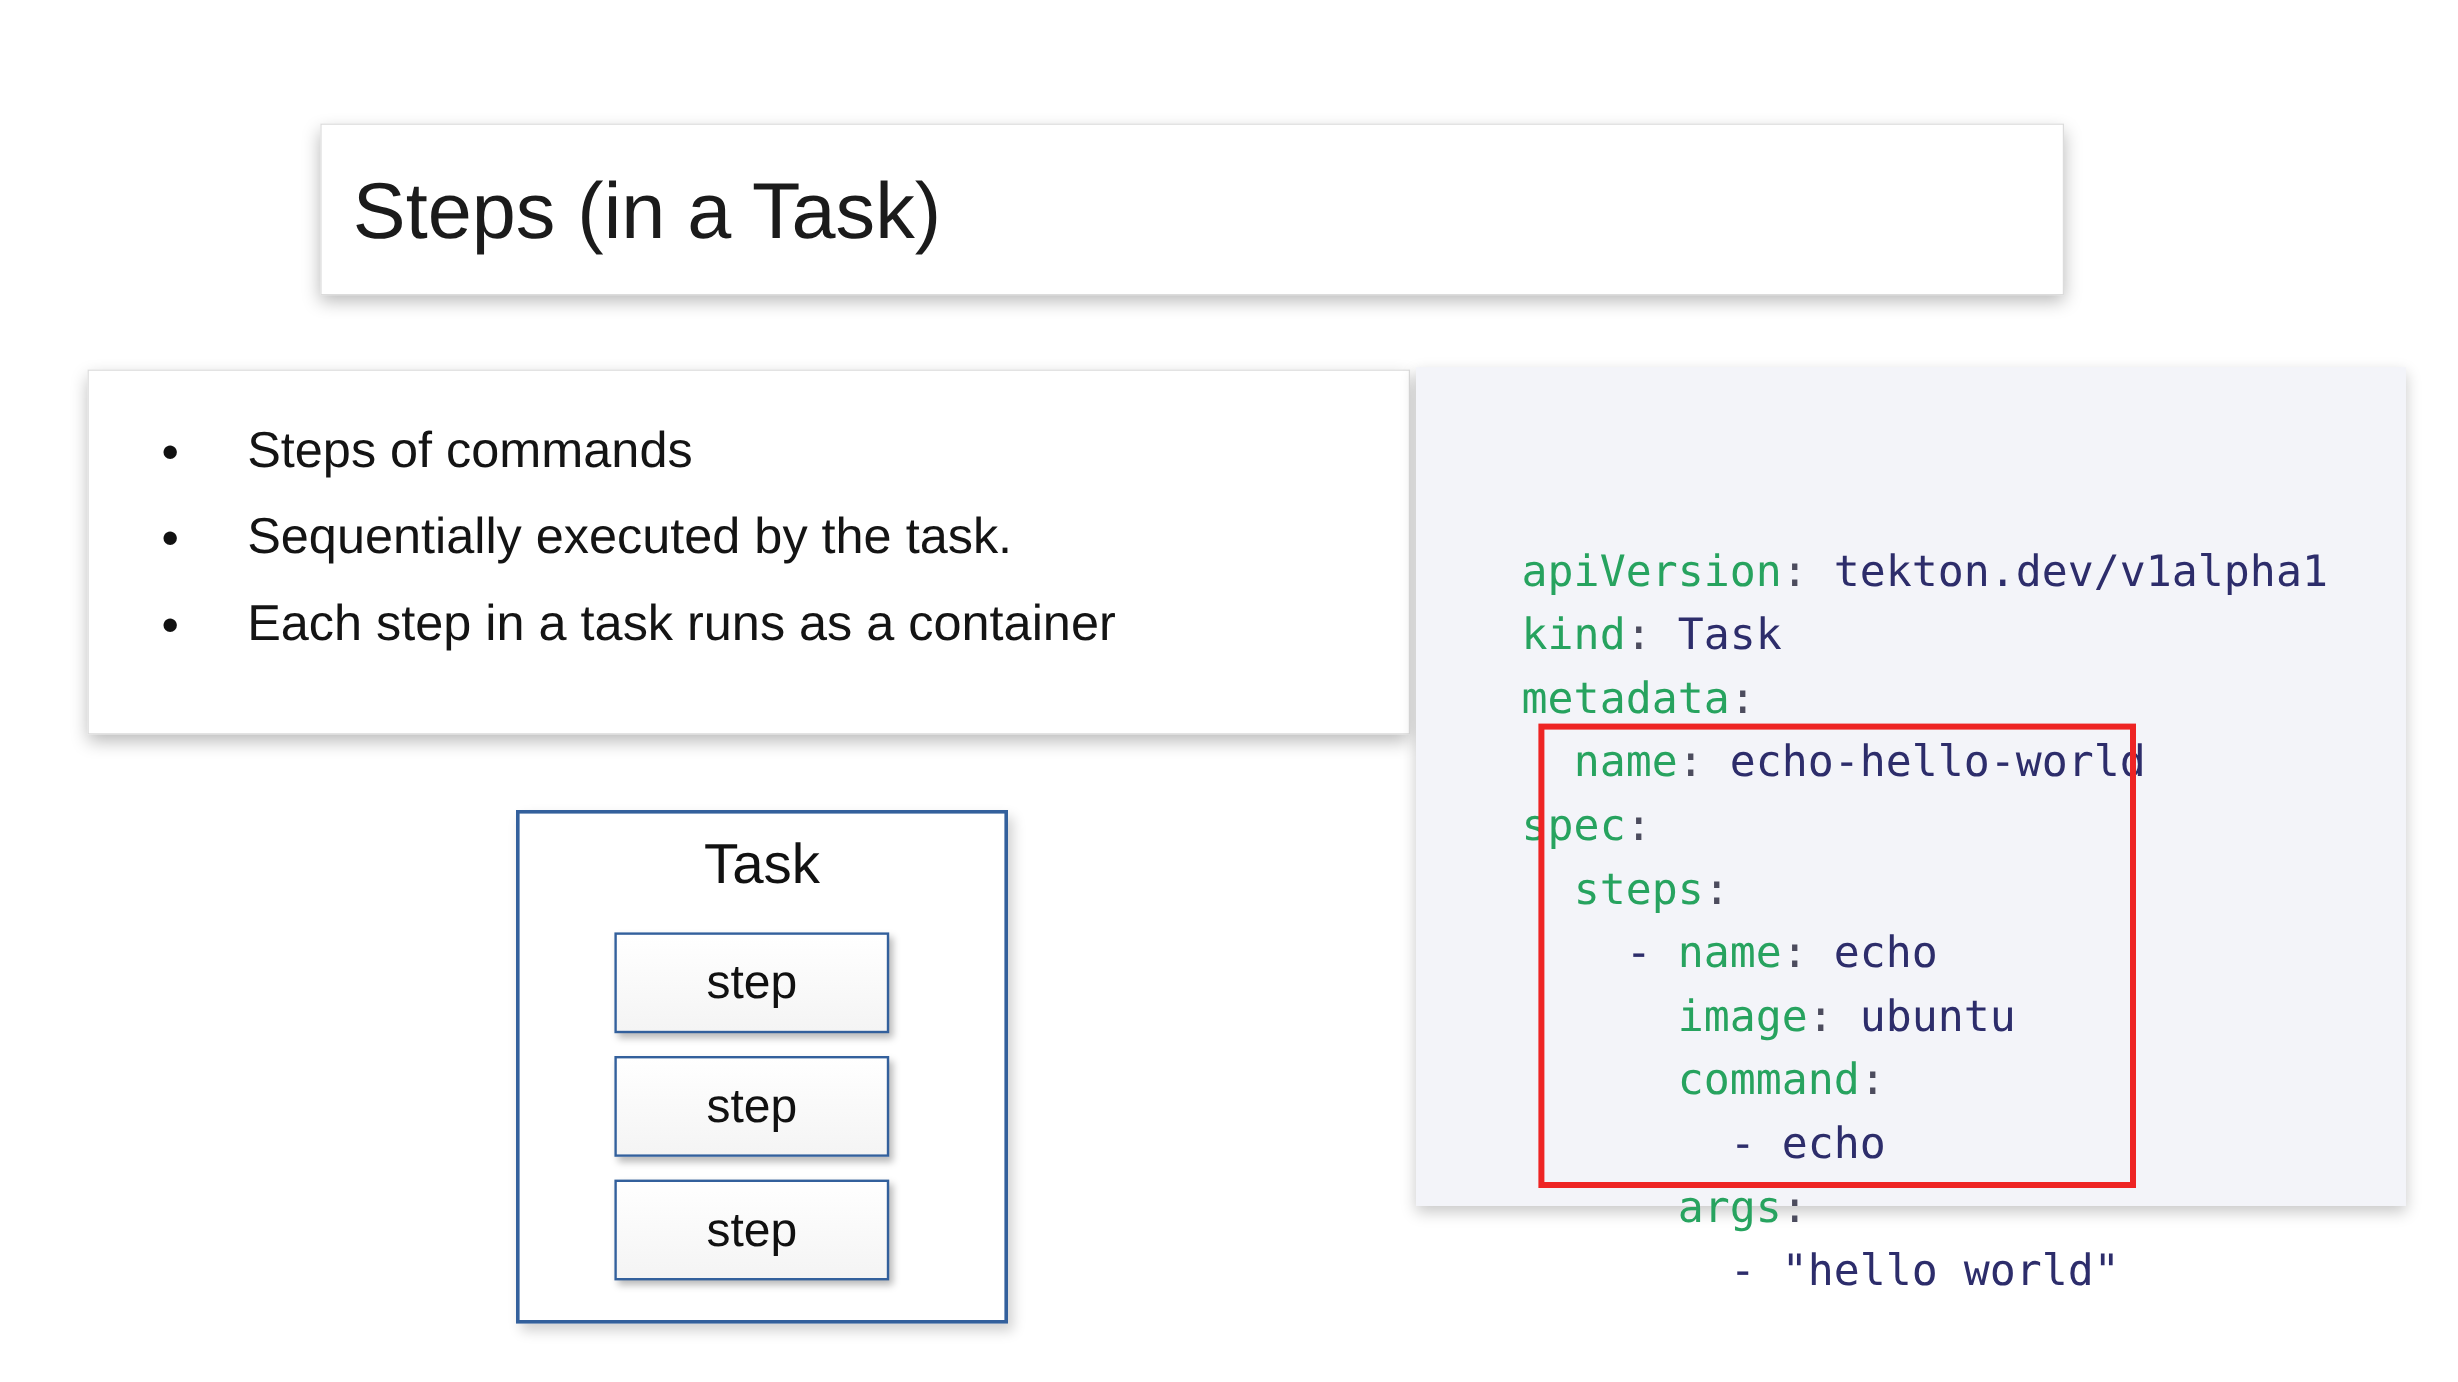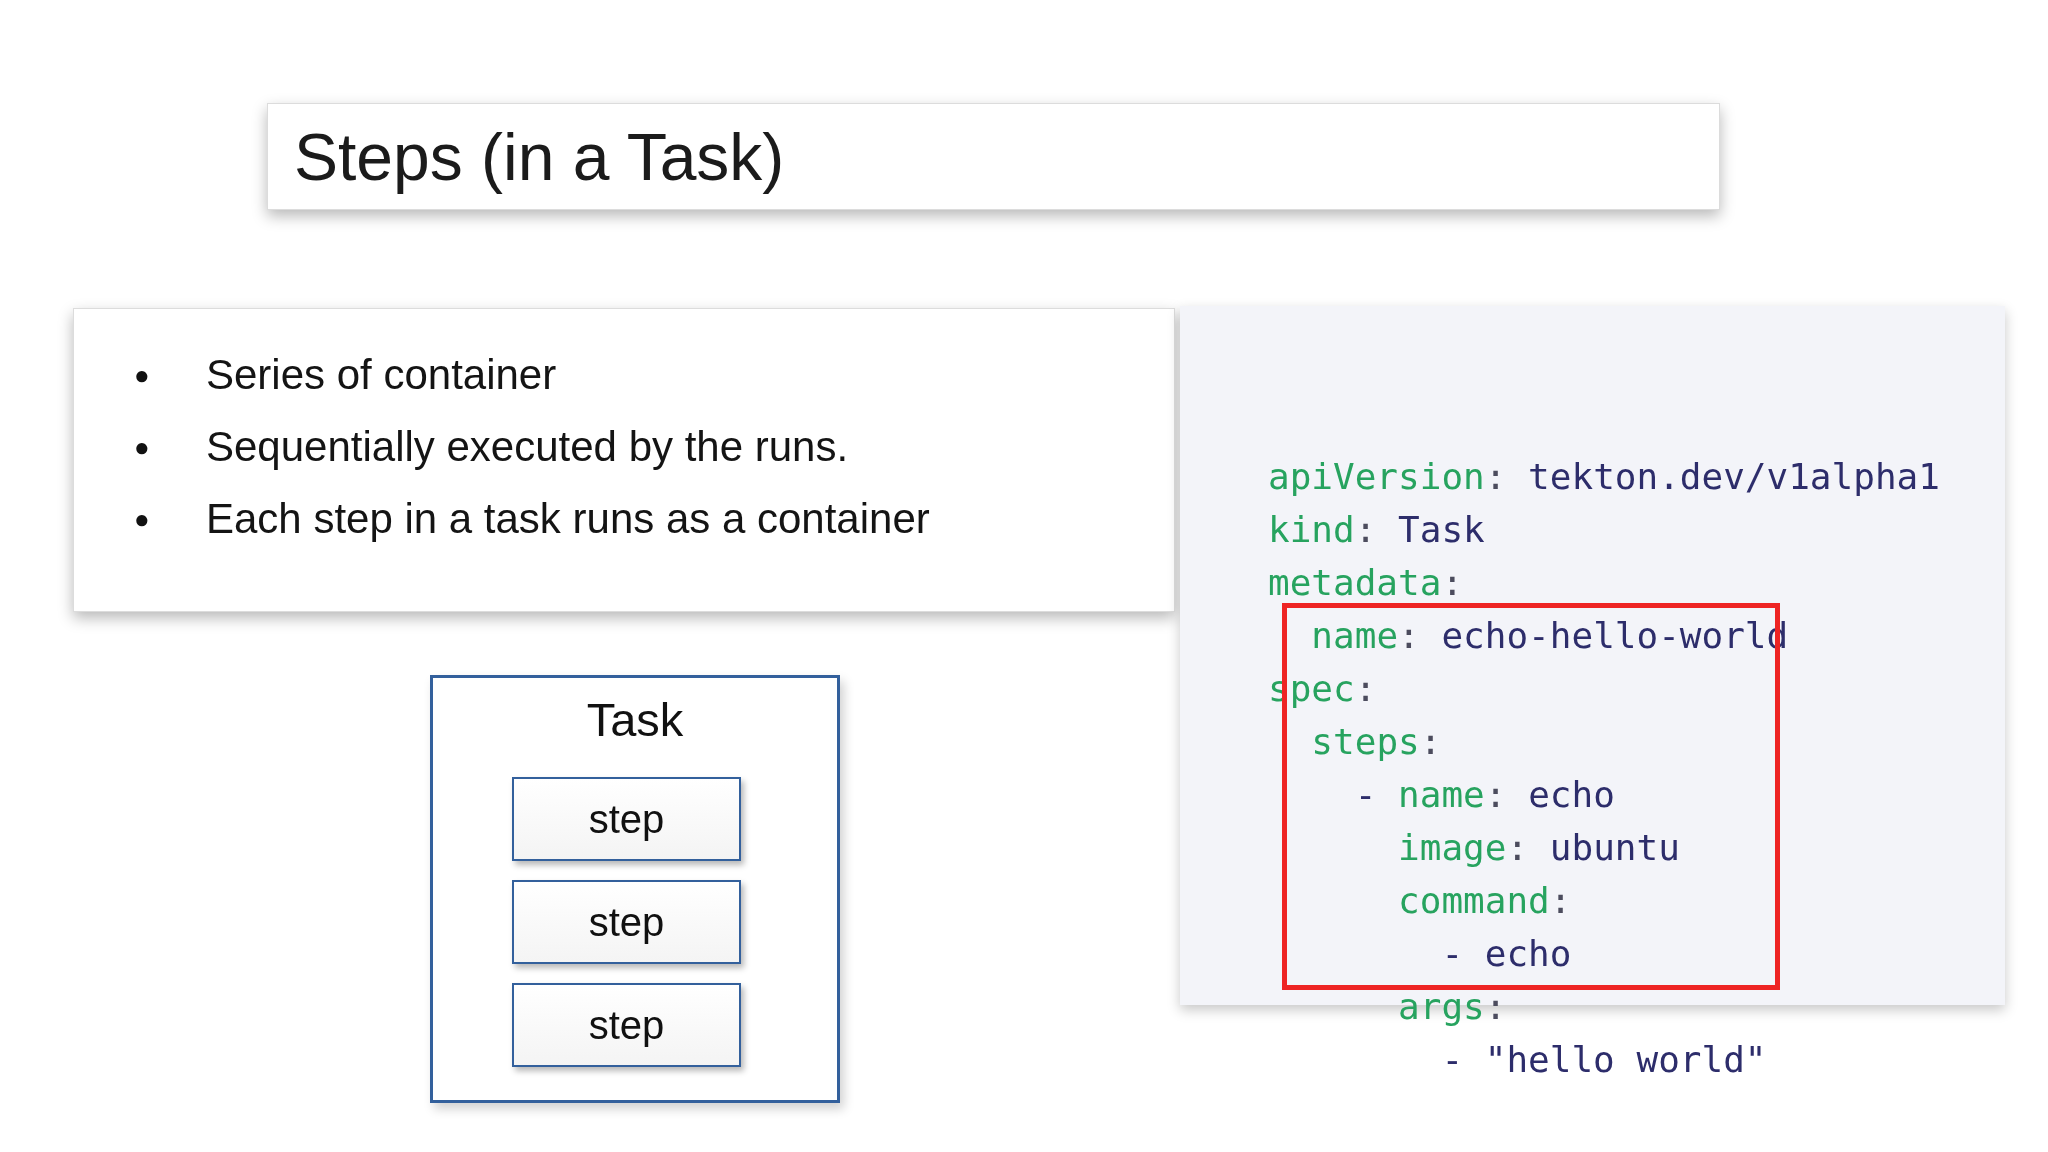--- a/index.html
+++ b/index.html
@@ -7,21 +7,21 @@
     position:relative; width:2048px; height:1152px; overflow:hidden;
     background:#ffffff; font-family:"Liberation Sans", sans-serif;
   }
   .panel {
     position:absolute; background:#ffffff;
     border:1px solid #dcdcdc;
     box-shadow:0 6px 14px rgba(0,0,0,0.28);
     box-sizing:border-box;
   }
   
-  #title-box { left:267px; top:103px; width:1453px; height:107px;
+  #title-box { left:267px; top:103px; width:1453px; height:143px;
     display:flex; align-items:center; padding-left:26px; }
   #page-title { font-size:66px; color:#1b1b1b; }
 
   
   #bullet-box { left:73px; top:308px; width:1102px; height:304px;
     padding:30px 10px 0 60px; }
   .bullet-row { display:flex; align-items:center; height:72px; }
   .bullet-dot { width:72px; font-size:26px; color:#111; flex:0 0 72px; }
   .bullet-text { font-size:42px; color:#141414; white-space:nowrap; }
 
@@ -59,25 +59,25 @@
 <div id="slide">
 
   <div id="title-box" class="panel">
     <span id="page-title">Steps (in a Task)</span>
   </div>
 
   <div id="bullet-box" class="panel">
     <div id="bullet-list">
         <div class="bullet-row">
           <span class="bullet-dot">●</span>
-          <span class="bullet-text">Series of container</span>
+          <span class="bullet-text">Steps of commands</span>
         </div>
         <div class="bullet-row">
           <span class="bullet-dot">●</span>
-          <span class="bullet-text">Sequentially executed by the runs.</span>
+          <span class="bullet-text">Sequentially executed by the task.</span>
         </div>
         <div class="bullet-row">
           <span class="bullet-dot">●</span>
           <span class="bullet-text">Each step in a task runs as a container</span>
         </div>
       </div>
   </div>
 
   <div id="task-diagram">
     <div id="task-label">Task</div>

